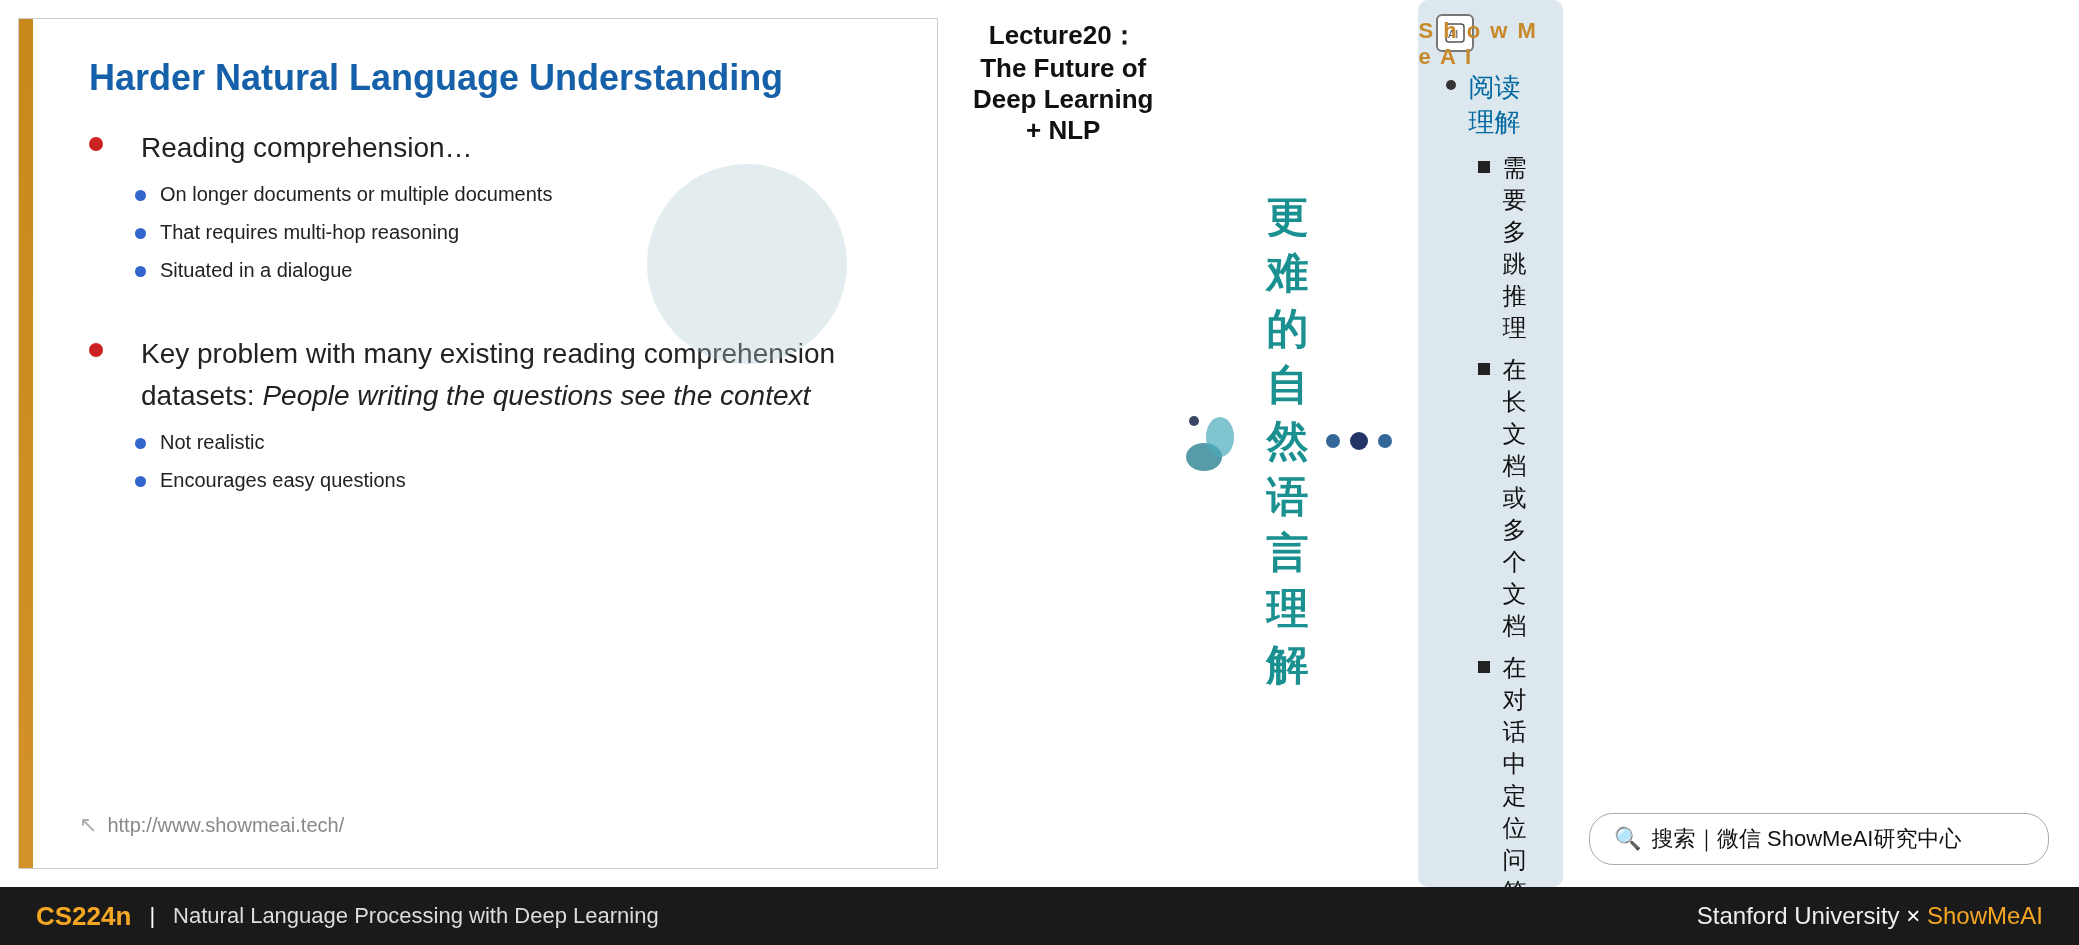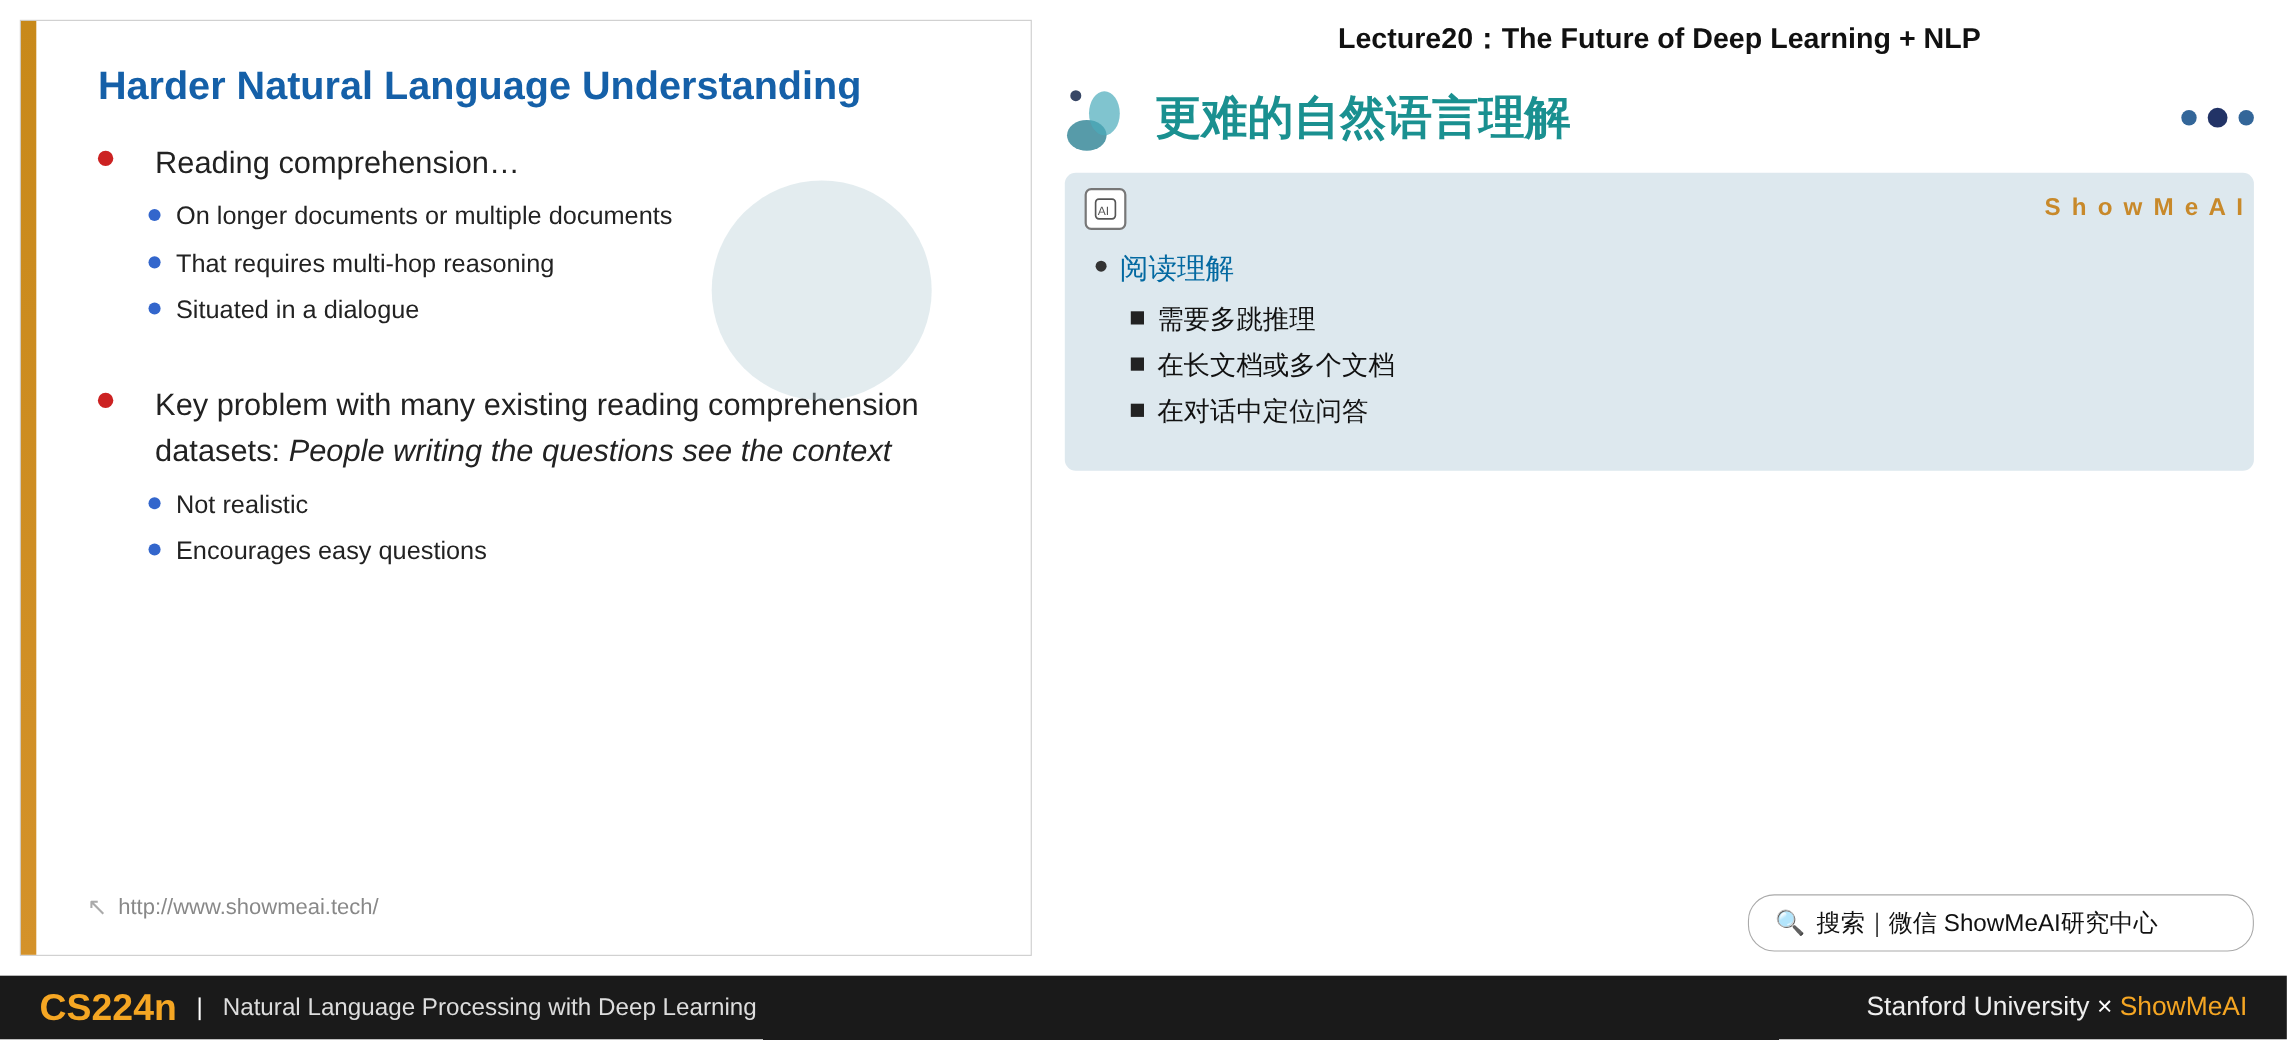--- a/index.html
+++ b/index.html
@@ -91,21 +91,21 @@
     .sub-bullet-dot-blue {
       width: 11px;
       height: 11px;
       min-width: 11px;
       background: #3366cc;
       border-radius: 50%;
       margin-top: 11px;
       margin-right: 14px;
     }
     .sub-bullet-text {
-      font-size: 23px;
+      font-size: 20px;
       color: #222222;
       line-height: 1.5;
     }
 
     .second-main-block {
       margin-top: 28px;
     }
 
     .slide-footer {
       display: flex;
@@ -129,23 +129,24 @@
       background: rgba(176, 200, 210, 0.35);
       border-radius: 50%;
       top: 145px;
       right: 90px;
     }
 
     
     .slide-right {
       flex: 1;
       display: flex;
-      flex-direction: column;
+      flex-direction: row;
       padding: 0 30px;
       background: #ffffff;
+      gap: 26px;
     }
 
     .right-header {
       padding: 18px 0 10px 0;
       font-size: 26px;
       font-weight: bold;
       color: #111111;
       text-align: center;
     }
 
@@ -289,21 +290,21 @@
       align-items: center;
       padding: 0 36px;
       flex-shrink: 0;
     }
     .bottom-left {
       display: flex;
       align-items: center;
       gap: 12px;
     }
     .bottom-cs224n {
-      font-size: 34px;
+      font-size: 26px;
       font-weight: bold;
       color: #f5a623;
     }
     .bottom-divider {
       color: #ffffff;
       font-size: 22px;
       margin: 0 6px;
     }
     .bottom-subtitle {
       font-size: 22px;

